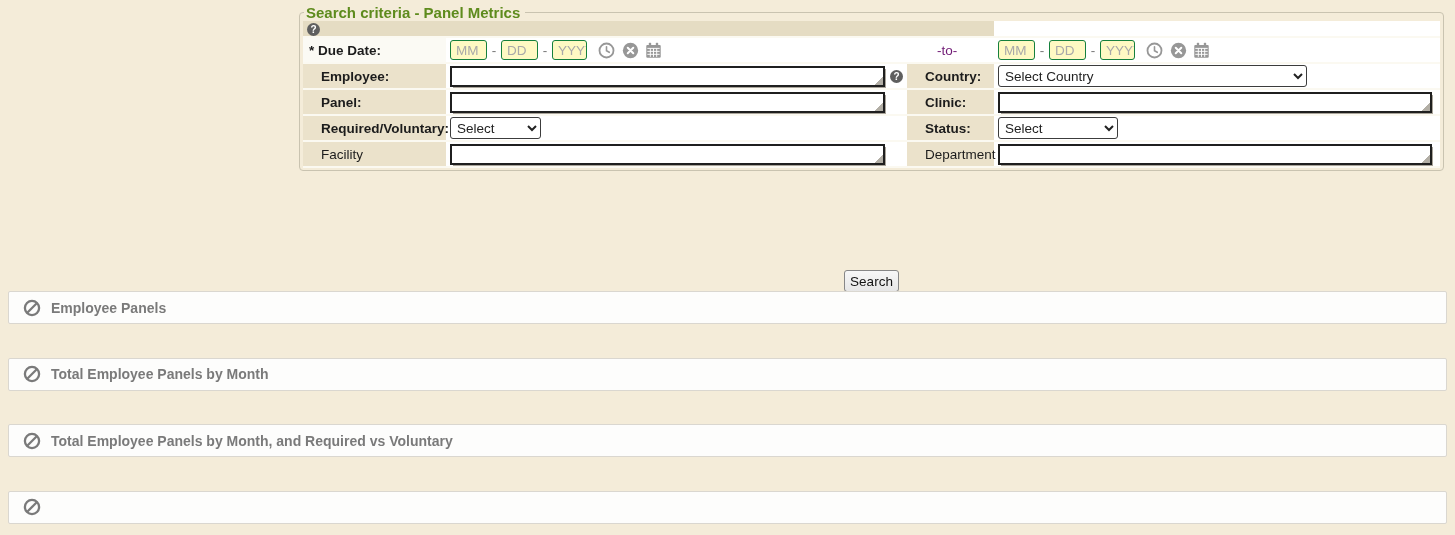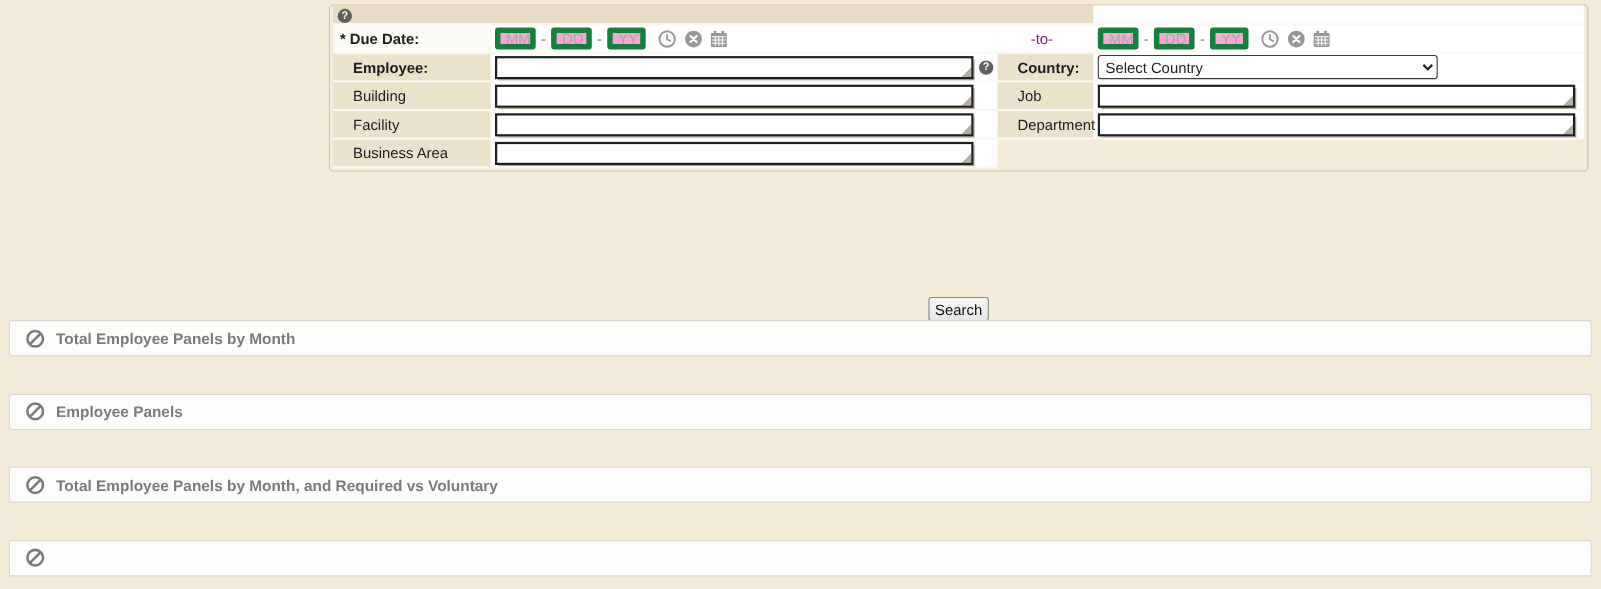--- a/index.html
+++ b/index.html
@@ -53,23 +53,23 @@
   .w-left-help{flex:1 1 auto;min-width:0;}
   .w-right{width:calc(100% - 4px);}
   
   select.sel{
     height:22px;border:1px solid #3c3c3c;border-radius:3px;background:#fff;
     font:13.5px "Liberation Sans",sans-serif;color:#222;padding:0 2px;
   }
   .sel-rv{width:91px}.sel-status{width:120px}.sel-country{width:309px}
   
   .din{
-    height:20px;box-sizing:border-box;border:5px solid #15803d;border-radius:3px;
+    height:20px;box-sizing:border-box;border:1px solid #15803d;border-radius:3px;
     padding:0 0 0 5px;font:13.5px "Liberation Sans",sans-serif;color:#555;
-    background:#f9a8d4;outline:none;vertical-align:middle;
+    background:#fef9c3;outline:none;vertical-align:middle;
   }
   .din::placeholder{color:#a9a9a9;opacity:1;}
   .din.dmm{width:37px}.din.ddd{width:37px}.din.dyy{width:35px}
   .dsep{color:#777;margin:0 1px;vertical-align:middle;}
   .dicon{width:17px;height:17px;vertical-align:middle;margin-left:3px;cursor:pointer;}
   .dicon.first{margin-left:7px;}
   
   .help-icon{
     display:inline-block;width:13px;height:13px;line-height:13px;border-radius:50%;
     background:#5f5f5f;color:#fff;font-size:10px;font-weight:bold;text-align:center;
@@ -90,20 +90,21 @@
     display:flex;align-items:center;gap:10px;padding-left:14px;
     color:#7a7a7a;font-size:14px;font-weight:bold;cursor:pointer;
   }
   .bar:last-child{margin-bottom:0;}
   .noentry{width:18px;height:18px;flex:0 0 auto;}
 </style>
 </head>
 <body>
 
 <fieldset class="criteria">
+  <legend class="crit-legend">Search criteria - Panel Metrics</legend>
   <table class="form-table">
     <colgroup>
         <col class="c1">
         <col class="c2">
         <col class="c3">
         <col class="c4">
       </colgroup>
 
     <tbody>
         <tr class="help-row">
@@ -163,71 +164,71 @@
       <td class="white">
             <div class="cellflex">
         <input class="tin w-left-help" style="">
         <span class="help-icon">?</span>
       </div>
           </td>
       <td class="lbl bold">Country:</td>
       <td class="white"><select class="sel sel-country"><option>Select Country</option></select></td>
     </tr>
 
-
-
-    <tr>
-      <td class="lbl">Building</td>
+    <tr>
+      <td class="lbl bold">Panel:</td>
       <td class="white"><input class="tin w-left" style=""></td>
-      <td class="lbl">Job</td>
+      <td class="lbl bold">Clinic:</td>
       <td class="white"><input class="tin w-right" style=""></td>
     </tr>
+
+    <tr>
+      <td class="lbl bold">Required/Voluntary:</td>
+      <td class="white"><select class="sel sel-rv"><option>Select</option></select></td>
+      <td class="lbl bold">Status:</td>
+      <td class="white"><select class="sel sel-status"><option>Select</option></select></td>
+    </tr>
+
 
 
     <tr>
       <td class="lbl">Facility</td>
       <td class="white"><input class="tin w-left" style=""></td>
       <td class="lbl">Department</td>
       <td class="white"><input class="tin w-right" style=""></td>
     </tr>
 
-    <tr>
-      <td class="lbl">Business Area</td>
-      <td class="white"><input class="tin w-left" style=""></td>
-      <td class="empty"></td>
-      <td class="empty"></td>
-    </tr>
   </tbody>
     </table>
 </fieldset>
 
 <div class="search-row">
   <button class="search-btn">Search</button>
 </div>
 
 <div class="panels">
   <div class="bar">
     <svg class="noentry" viewBox="0 0 18 18">
         <circle cx="9" cy="9" r="7.1" fill="none" stroke="#7a7a7a" stroke-width="2.3"></circle>
         <line x1="4" y1="14" x2="14" y2="4" stroke="#7a7a7a" stroke-width="2.3"></line>
       </svg>
+    <span>Employee Panels</span>
+  </div>
+  <div class="bar">
+    <svg class="noentry" viewBox="0 0 18 18">
+        <circle cx="9" cy="9" r="7.1" fill="none" stroke="#7a7a7a" stroke-width="2.3"></circle>
+        <line x1="4" y1="14" x2="14" y2="4" stroke="#7a7a7a" stroke-width="2.3"></line>
+      </svg>
     <span>Total Employee Panels by Month</span>
   </div>
   <div class="bar">
     <svg class="noentry" viewBox="0 0 18 18">
         <circle cx="9" cy="9" r="7.1" fill="none" stroke="#7a7a7a" stroke-width="2.3"></circle>
         <line x1="4" y1="14" x2="14" y2="4" stroke="#7a7a7a" stroke-width="2.3"></line>
       </svg>
-    <span>Employee Panels</span>
-  </div>
-  <div class="bar">
-    <svg class="noentry" viewBox="0 0 18 18">
-        <circle cx="9" cy="9" r="7.1" fill="none" stroke="#7a7a7a" stroke-width="2.3"></circle>
-        <line x1="4" y1="14" x2="14" y2="4" stroke="#7a7a7a" stroke-width="2.3"></line>
-      </svg>
     <span>Total Employee Panels by Month, and Required vs Voluntary</span>
   </div>
   <div class="bar">
     <svg class="noentry" viewBox="0 0 18 18">
         <circle cx="9" cy="9" r="7.1" fill="none" stroke="#7a7a7a" stroke-width="2.3"></circle>
         <line x1="4" y1="14" x2="14" y2="4" stroke="#7a7a7a" stroke-width="2.3"></line>
       </svg>
   </div>
 </div>
 

